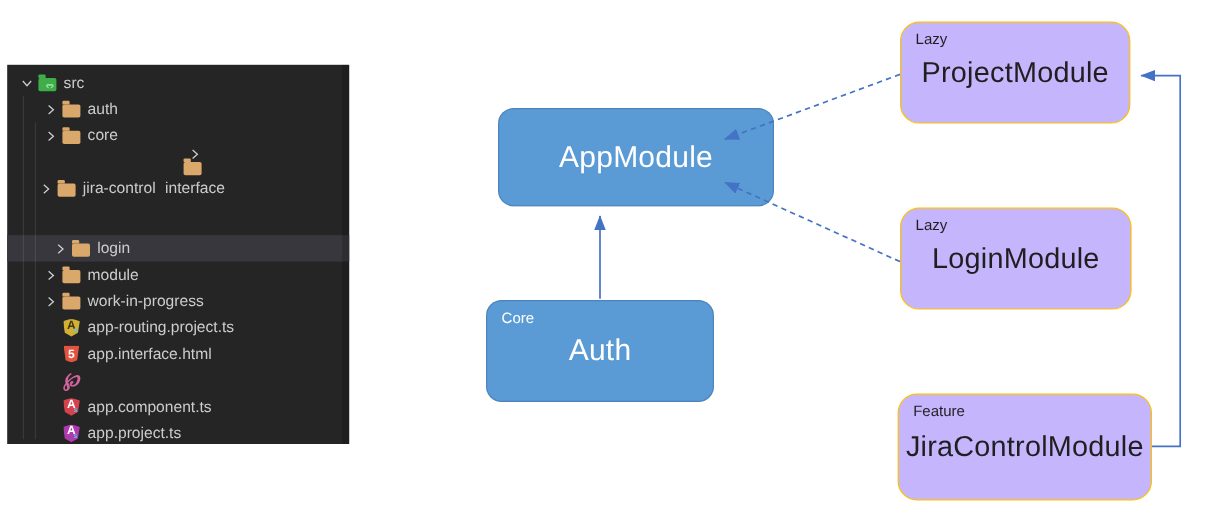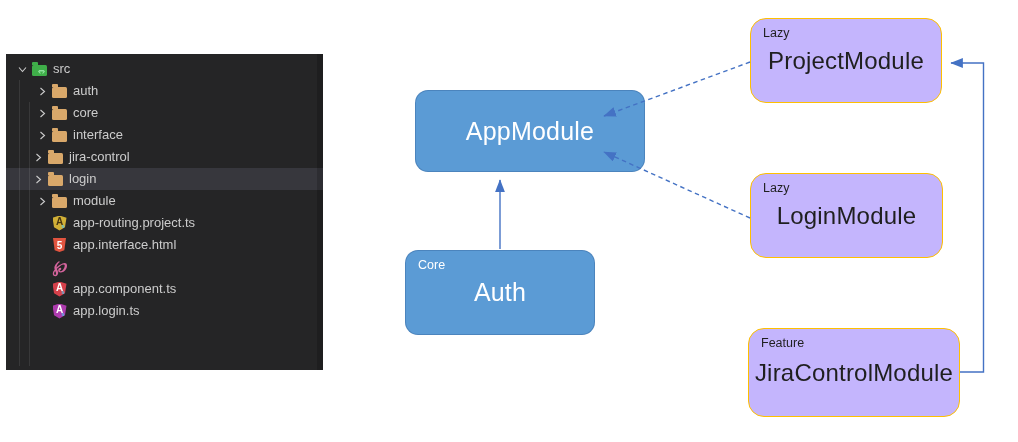--- a/index.html
+++ b/index.html
@@ -1,20 +1,20 @@
 <!DOCTYPE html>
 <html style="--fx-background: #252526; --fx-text: #cccccc; --fx-selected_row: #37373d; --fx-folder: #d9a86a; --fx-folder_green: #3fae49; --fx-html: #e2543f; --fx-sass: #d4649c; --fx-angular_red: #d6414b; --fx-angular_gold: #d2b036; --fx-angular_magenta: #ad3bad; --dg-blue_fill: #5b9bd5; --dg-blue_text: #ffffff; --dg-yellow_border: #ffc000; --dg-yellow_text: #1f1f1f; --dg-arrow: #4472c4;"><head>
 <meta charset="utf-8">
 <style>
   html,body{margin:0;padding:0;background:#ffffff;}
   #screen{position:relative;width:1018px;height:442px;background:#fff;overflow:hidden;
           font-family:"Liberation Sans",sans-serif;}
 
   
-  .panel{position:absolute;left:6px;top:54px;width:317px;height:316px;
+  .panel{position:absolute;left:6px;top:54px;width:285px;height:316px;
          background:var(--fx-background,#252526);text-align:right;}
   .tree{position:absolute;left:0;top:4px;right:0;bottom:0;}
   .tree-row{display:flex;align-items:center;height:22px;color:var(--fx-text,#cccccc);
             font-size:13px;cursor:pointer;white-space:nowrap;}
   .tree-row.selected{background:var(--fx-selected_row,#37373d);}
   .chev{width:16px;flex:none;display:flex;align-items:center;justify-content:center;}
   .chev.expanded svg{transform:rotate(90deg);}
   .icon-cell{width:19px;flex:none;display:flex;align-items:center;justify-content:center;margin-right:4px;}
   .tree-label{line-height:22px;}
 
@@ -88,21 +88,21 @@
           <span class="chev">
             <svg width="9" height="9" viewBox="0 0 9 9">
               <path d="M2.5 1 L6.5 4.5 L2.5 8" fill="none" stroke="#cccccc" stroke-width="1.1"></path>
             </svg>
           </span>
           <span class="icon-cell">
             <span class="ic folder" style="--c: var(--fx-folder);"></span>
           </span>
           <span class="tree-label">core</span>
         </div>
-        <div class="tree-row" style="padding-left: 28px;">
+        <div class="tree-row" style="padding-left: 28px; flex-direction: column;">
           <span class="chev">
             <svg width="9" height="9" viewBox="0 0 9 9">
               <path d="M2.5 1 L6.5 4.5 L2.5 8" fill="none" stroke="#cccccc" stroke-width="1.1"></path>
             </svg>
           </span>
           <span class="icon-cell">
             <span class="ic folder" style="--c: var(--fx-folder);"></span>
           </span>
           <span class="tree-label">interface</span>
         </div>
@@ -110,41 +110,52 @@
           <span class="chev">
             <svg width="9" height="9" viewBox="0 0 9 9">
               <path d="M2.5 1 L6.5 4.5 L2.5 8" fill="none" stroke="#cccccc" stroke-width="1.1"></path>
             </svg>
           </span>
           <span class="icon-cell">
             <span class="ic folder" style="--c: var(--fx-folder);"></span>
           </span>
           <span class="tree-label">jira-control</span>
         </div>
-        <div class="tree-row selected" style="padding-left: 24px;">
+        <div class="tree-row selected" style="padding-left: 36px; margin-top: 28px;">
           <span class="chev">
             <svg width="9" height="9" viewBox="0 0 9 9">
               <path d="M2.5 1 L6.5 4.5 L2.5 8" fill="none" stroke="#cccccc" stroke-width="1.1"></path>
             </svg>
           </span>
           <span class="icon-cell">
             <span class="ic folder" style="--c: var(--fx-folder);"></span>
           </span>
           <span class="tree-label">login</span>
         </div>
         <div class="tree-row" style="padding-left: 28px;">
           <span class="chev">
             <svg width="9" height="9" viewBox="0 0 9 9">
               <path d="M2.5 1 L6.5 4.5 L2.5 8" fill="none" stroke="#cccccc" stroke-width="1.1"></path>
             </svg>
           </span>
           <span class="icon-cell">
             <span class="ic folder" style="--c: var(--fx-folder);"></span>
           </span>
           <span class="tree-label">module</span>
+        </div>
+        <div class="tree-row" style="padding-left: 28px;">
+          <span class="chev">
+            <svg width="9" height="9" viewBox="0 0 9 9">
+              <path d="M2.5 1 L6.5 4.5 L2.5 8" fill="none" stroke="#cccccc" stroke-width="1.1"></path>
+            </svg>
+          </span>
+          <span class="icon-cell">
+            <span class="ic folder" style="--c: var(--fx-folder);"></span>
+          </span>
+          <span class="tree-label">work-in-progress</span>
         </div>
         <div class="tree-row" style="padding-left: 28px;">
           <span class="chev"></span>
           <span class="icon-cell">
             <span class="ic shield dark" style="--c: var(--fx-angular_gold);">
               <i>A</i>
               <b>s</b>
             </span>
           </span>
           <span class="tree-label">app-routing.project.ts</span>
@@ -173,21 +184,21 @@
           <span class="tree-label">app.component.ts</span>
         </div>
         <div class="tree-row" style="padding-left: 28px;">
           <span class="chev"></span>
           <span class="icon-cell">
             <span class="ic shield" style="--c: var(--fx-angular_magenta);">
               <i>A</i>
               <b>s</b>
             </span>
           </span>
-          <span class="tree-label">app.login.ts</span>
+          <span class="tree-label">app.project.ts</span>
         </div>
       </div>
     <div class="guide" style="left:13px;top:26px;height:286px;"></div>
     <div class="guide" style="left:23px;top:48px;height:264px;"></div>
     <div class="scrollstrip"></div>
   </div>
 
   <div>
 
     <div class="node blue" style="left:415px;top:90px;width:230px;height:82px;">

